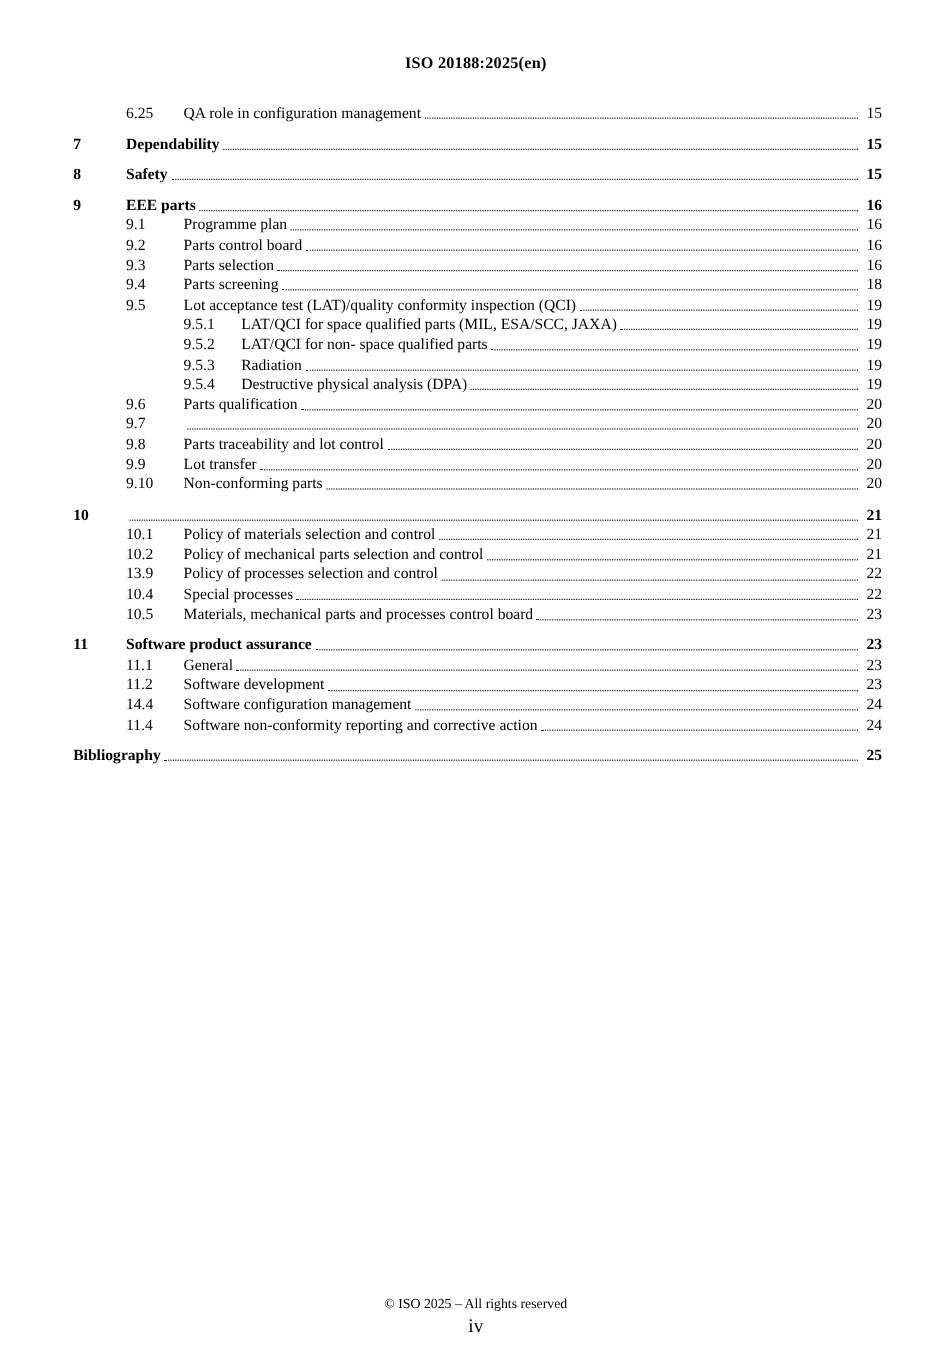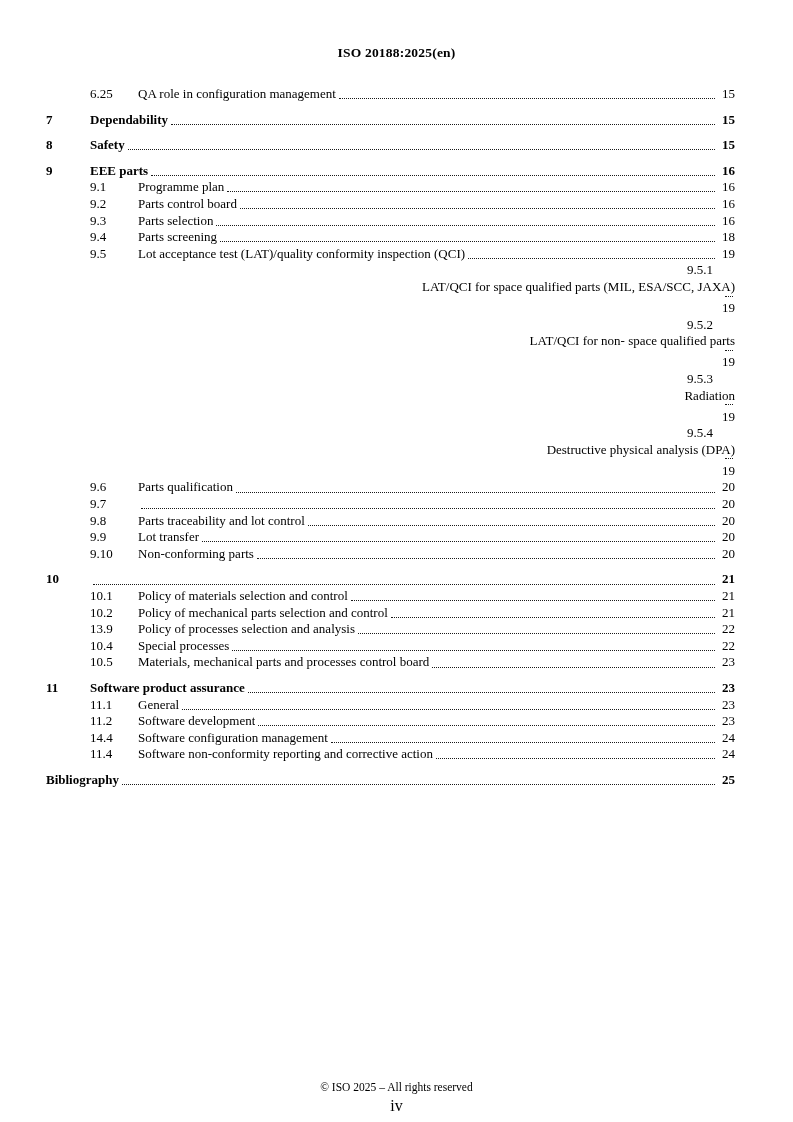--- a/index.html
+++ b/index.html
@@ -15,38 +15,38 @@
     overflow: hidden;
   }
   .page-header {
     padding-top: 45px;
     text-align: center;
     font-size: 13.5px;
     font-weight: bold;
     letter-spacing: 0.2px;
   }
   .toc {
-    padding: 25px 58px 0 46px;
+    padding: 25px 58px 0 61px;
     font-size: 13px;
   }
   .toc-row {
     display: flex;
     align-items: flex-end;
     line-height: 16.6px;
     white-space: nowrap;
   }
   .toc-row.level-1 { margin-top: 9px; font-weight: bold; }
   .toc-row .num {
     flex: 0 0 auto;
     width: 44px;
   }
   .toc-row.level-1 .num { width: 44px; }
   .toc-row.level-2 { padding-left: 44px; }
   .toc-row.level-2 .num { width: 48px; }
-  .toc-row.level-3 { padding-left: 92px; flex-direction: column; }
+  .toc-row.level-3 { padding-left: 92px; }
   .toc-row.level-3 .num { width: 48px; }
   .toc-row .title {
     flex: 0 1 auto;
     overflow: hidden;
   }
   .toc-row .dots {
     flex: 1 1 auto;
     min-width: 8px;
     border-bottom: 1px dotted #1a1a1a;
     margin: 0 2px 3.5px 3px;
@@ -217,21 +217,21 @@
 
     <div class="toc-row level-2">
       <span class="num">10.2</span>
       <span class="title">Policy of mechanical parts selection and control</span>
       <span class="dots"></span>
       <span class="page-num">21</span>
     </div>
 
     <div class="toc-row level-2">
       <span class="num">13.9</span>
-      <span class="title">Policy of processes selection and analysis</span>
+      <span class="title">Policy of processes selection and control</span>
       <span class="dots"></span>
       <span class="page-num">22</span>
     </div>
 
     <div class="toc-row level-2">
       <span class="num">10.4</span>
       <span class="title">Special processes</span>
       <span class="dots"></span>
       <span class="page-num">22</span>
     </div>

